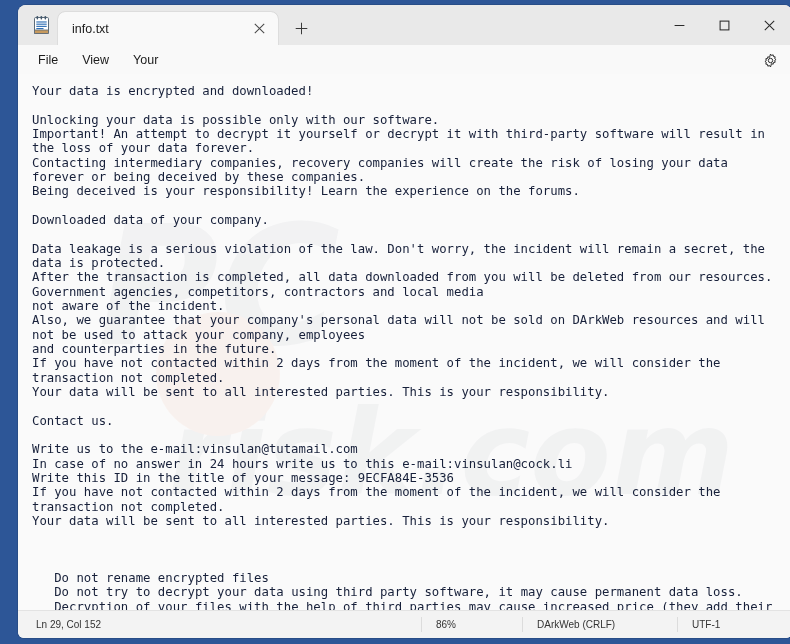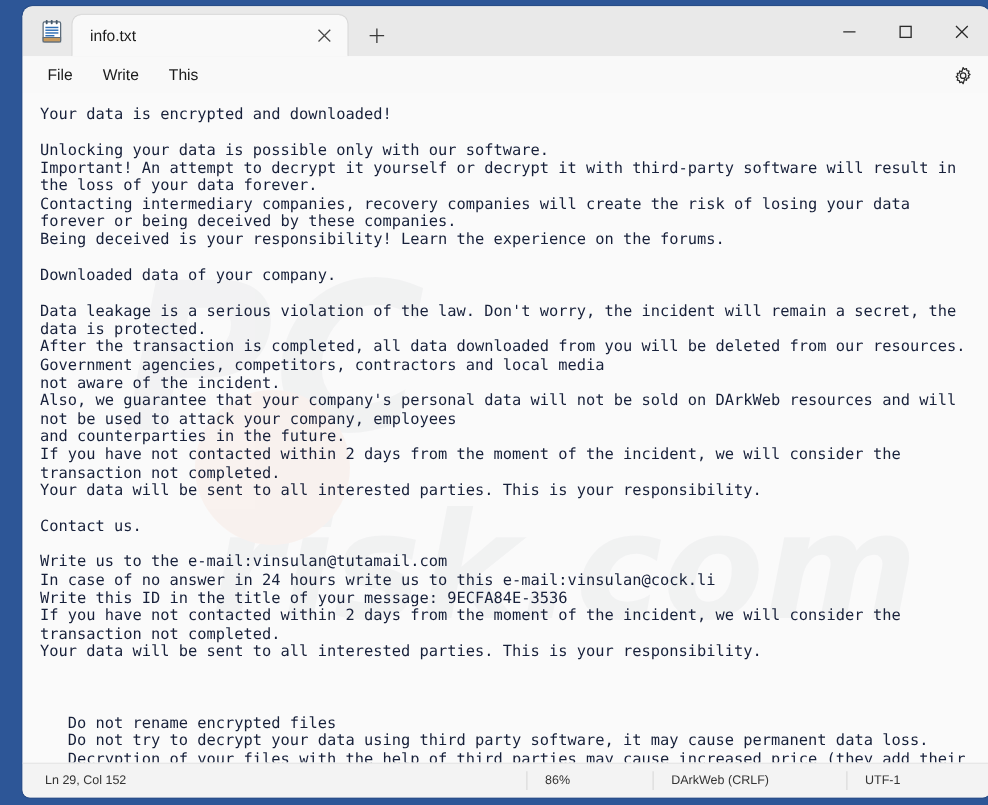--- a/index.html
+++ b/index.html
@@ -258,22 +258,22 @@
         <div class="wc close">
           <svg width="11" height="11" viewBox="0 0 11 11">
             <path d="M0.8 0.8 L10.2 10.2 M10.2 0.8 L0.8 10.2" stroke="currentColor" stroke-width="1.05" fill="none"></path>
           </svg>
         </div>
       </div>
     </div>
 
     <div id="menubar">
       <div class="menu-item">File</div>
-      <div class="menu-item">Write</div>
-      <div class="menu-item">This</div>
+      <div class="menu-item">View</div>
+      <div class="menu-item">Your</div>
 
       <div id="settings-gear">
         <svg width="15" height="15" viewBox="0 0 16 16">
           <g fill="none" stroke="#2a2a2a" stroke-width="1.05">
             <circle cx="8" cy="8" r="2.35"></circle>
             <path d="M8 1.1 l1.05 1.5 1.8 -0.62 0.35 1.82 1.83 0.3 -0.6 1.8 1.5 1.08 -1.5 1.06 0.6 1.8 -1.83 0.32 -0.35 1.82 -1.8 -0.62 L8 14.9 l-1.05 -1.5 -1.8 0.62 -0.35 -1.82 -1.83 -0.32 0.6 -1.8 -1.5 -1.06 1.5 -1.08 -0.6 -1.8 1.83 -0.3 0.35 -1.82 1.8 0.62 z" stroke-linejoin="round"></path>
           </g>
         </svg>
       </div>
     </div>

